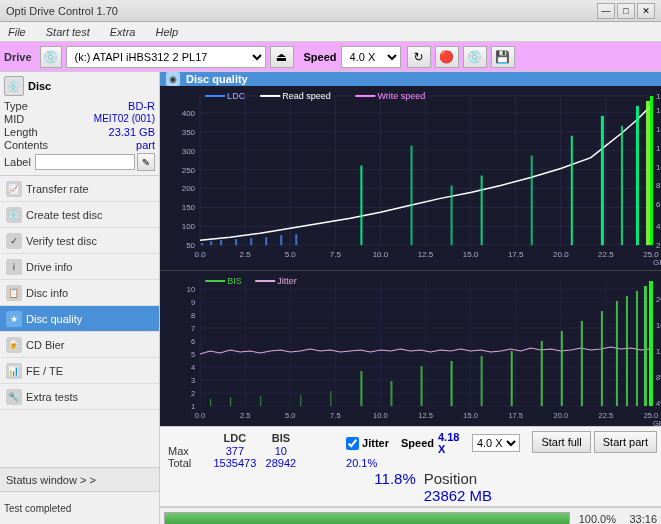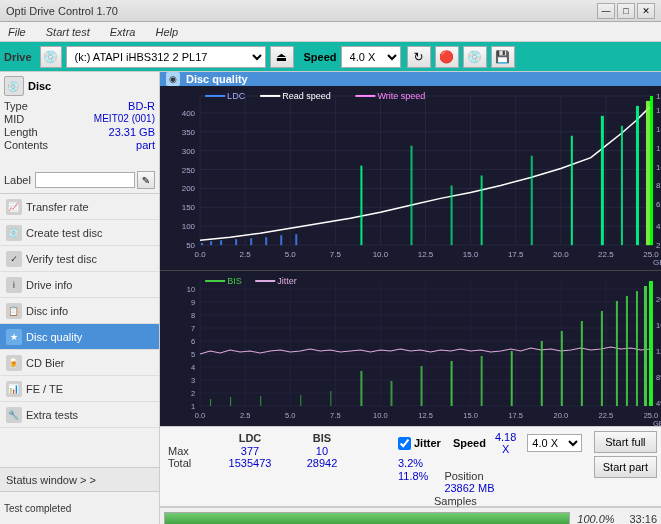--- a/index.html
+++ b/index.html
@@ -33,21 +33,21 @@
       display: flex;
       align-items: center;
       padding: 0 4px;
       border-bottom: 1px solid #ccc;
       gap: 12px;
     }
     .menubar-item { font-size: 11px; color: #333; cursor: pointer; padding: 2px 4px; font-style: italic; }
     
     
     .drive-toolbar {
-      background: #14b8a6;
+      background: #f0abfc;
       height: 30px;
       display: flex;
       align-items: center;
       padding: 0 4px;
       border-bottom: 1px solid #ccc;
       gap: 4px;
     }
     .toolbar-label { font-size: 11px; font-weight: bold; color: #333; margin-right: 4px; }
     .drive-select {
       height: 22px;
@@ -113,21 +113,21 @@
       display: flex;
       justify-content: space-between;
       margin: 1px 0;
       font-size: 11px;
     }
     .disc-key { color: #333; }
     .disc-value { color: #0000cc; font-weight: normal; }
     .label-row {
       display: flex;
       align-items: center;
-      margin-top: 20px;
+      margin-top: 2px;
     }
     .label-input {
       width: 100px; height: 16px;
       border: 1px solid #aaa;
       font-size: 10px;
       padding: 0 2px;
     }
     .label-btn {
       width: 18px; height: 18px;
       background: linear-gradient(to bottom, #f8f8f8, #e0e0e0);
@@ -228,23 +228,23 @@
     .stats-panel {
       height: 105px;
       background: #f5f5f5;
       border-top: 1px solid #ccc;
       display: flex;
       flex-direction: column;
     }
     
     .action-buttons {
       display: flex;
-      flex-direction: column;
       padding: 4px;
       gap: 3px;
+      justify-content: center;
     }
     .action-btn {
       height: 22px;
       background: linear-gradient(to bottom, #f8f8f8, #e0e0e0);
       border: 1px solid #aaa;
       font-size: 11px;
       cursor: pointer;
       padding: 0 8px;
       white-space: nowrap;
     }
@@ -593,29 +593,29 @@
             </tr>
           </tbody>
             </table>
         </div>
 
         <div style="padding: 4px 8px; flex:1;">
           <div style="display:flex; align-items:center; margin-bottom:2px;">
             <input type="checkbox" checked="" style="margin-right: 3px;">
             <span style="font-size:11px; font-weight:bold;">Jitter</span>
             <span style="margin-left:12px; font-size:11px; font-weight:bold;">Speed</span>
-            <span style="margin-left:4px; color:#0000cc; font-size:11px; font-weight:normal;text-align:center;">4.18 X</span>
+            <span style="margin-left:4px; color:#0000cc; font-size:11px; font-weight:bold;">4.18 X</span>
             <select style="margin-left:6px; height:18px; font-size:11px; border:1px solid #aaa; background:white; width:55px;">
               <option>4.0 X</option>
             </select>
           </div>
           <div style="display:flex; justify-content:space-between; font-size:11px; margin-bottom:1px;">
-            <span style="color:#0000cc;">3.2%</span>
+            <span style="color:#0000cc;">20.1%</span>
           </div>
-          <div style="font-size:11px; display:flex; gap:8px;">
+          <div style="font-size:15px; display:flex; gap:0;justify-content:center;">
             <div>
               <div style="color:#0000cc;">11.8%</div>
             </div>
             <div style="margin-left:8px;">
               <div style="color:#333;">Position</div>
               <div style="color:#0000cc;">23862 MB</div>
             </div>
           </div>
           <div style="font-size:11px; display:flex; gap:8px; margin-top:1px;">
             <div style="margin-left:36px;">
@@ -628,18 +628,18 @@
         <div class="action-buttons">
           <button class="action-btn">Start full</button>
           <button class="action-btn">Start part</button>
         </div>
       </div>
 
       <div style="height:22px; background:#f0f0f0; display:flex; align-items:center; padding:0 4px; gap:6px; border-top:1px solid #ccc;">
         <div style="flex:1; height:14px; background:#e0e0e0; border:1px solid #aaa;">
           <div style="width:100%; height:100%; background:linear-gradient(to bottom, #70cc70, #40a040);"></div>
         </div>
-        <span style="font-size:11px; color:#333; min-width:40px; text-align:center;font-style:italic;">100.0%</span>
+        <span style="font-size:11px; color:#333; min-width:40px; text-align:right;">100.0%</span>
         <span style="font-size:11px; color:#333; min-width:35px; text-align:right;">33:16</span>
       </div>
     </div>
   </div>
 </div>
 
 </body></html>

